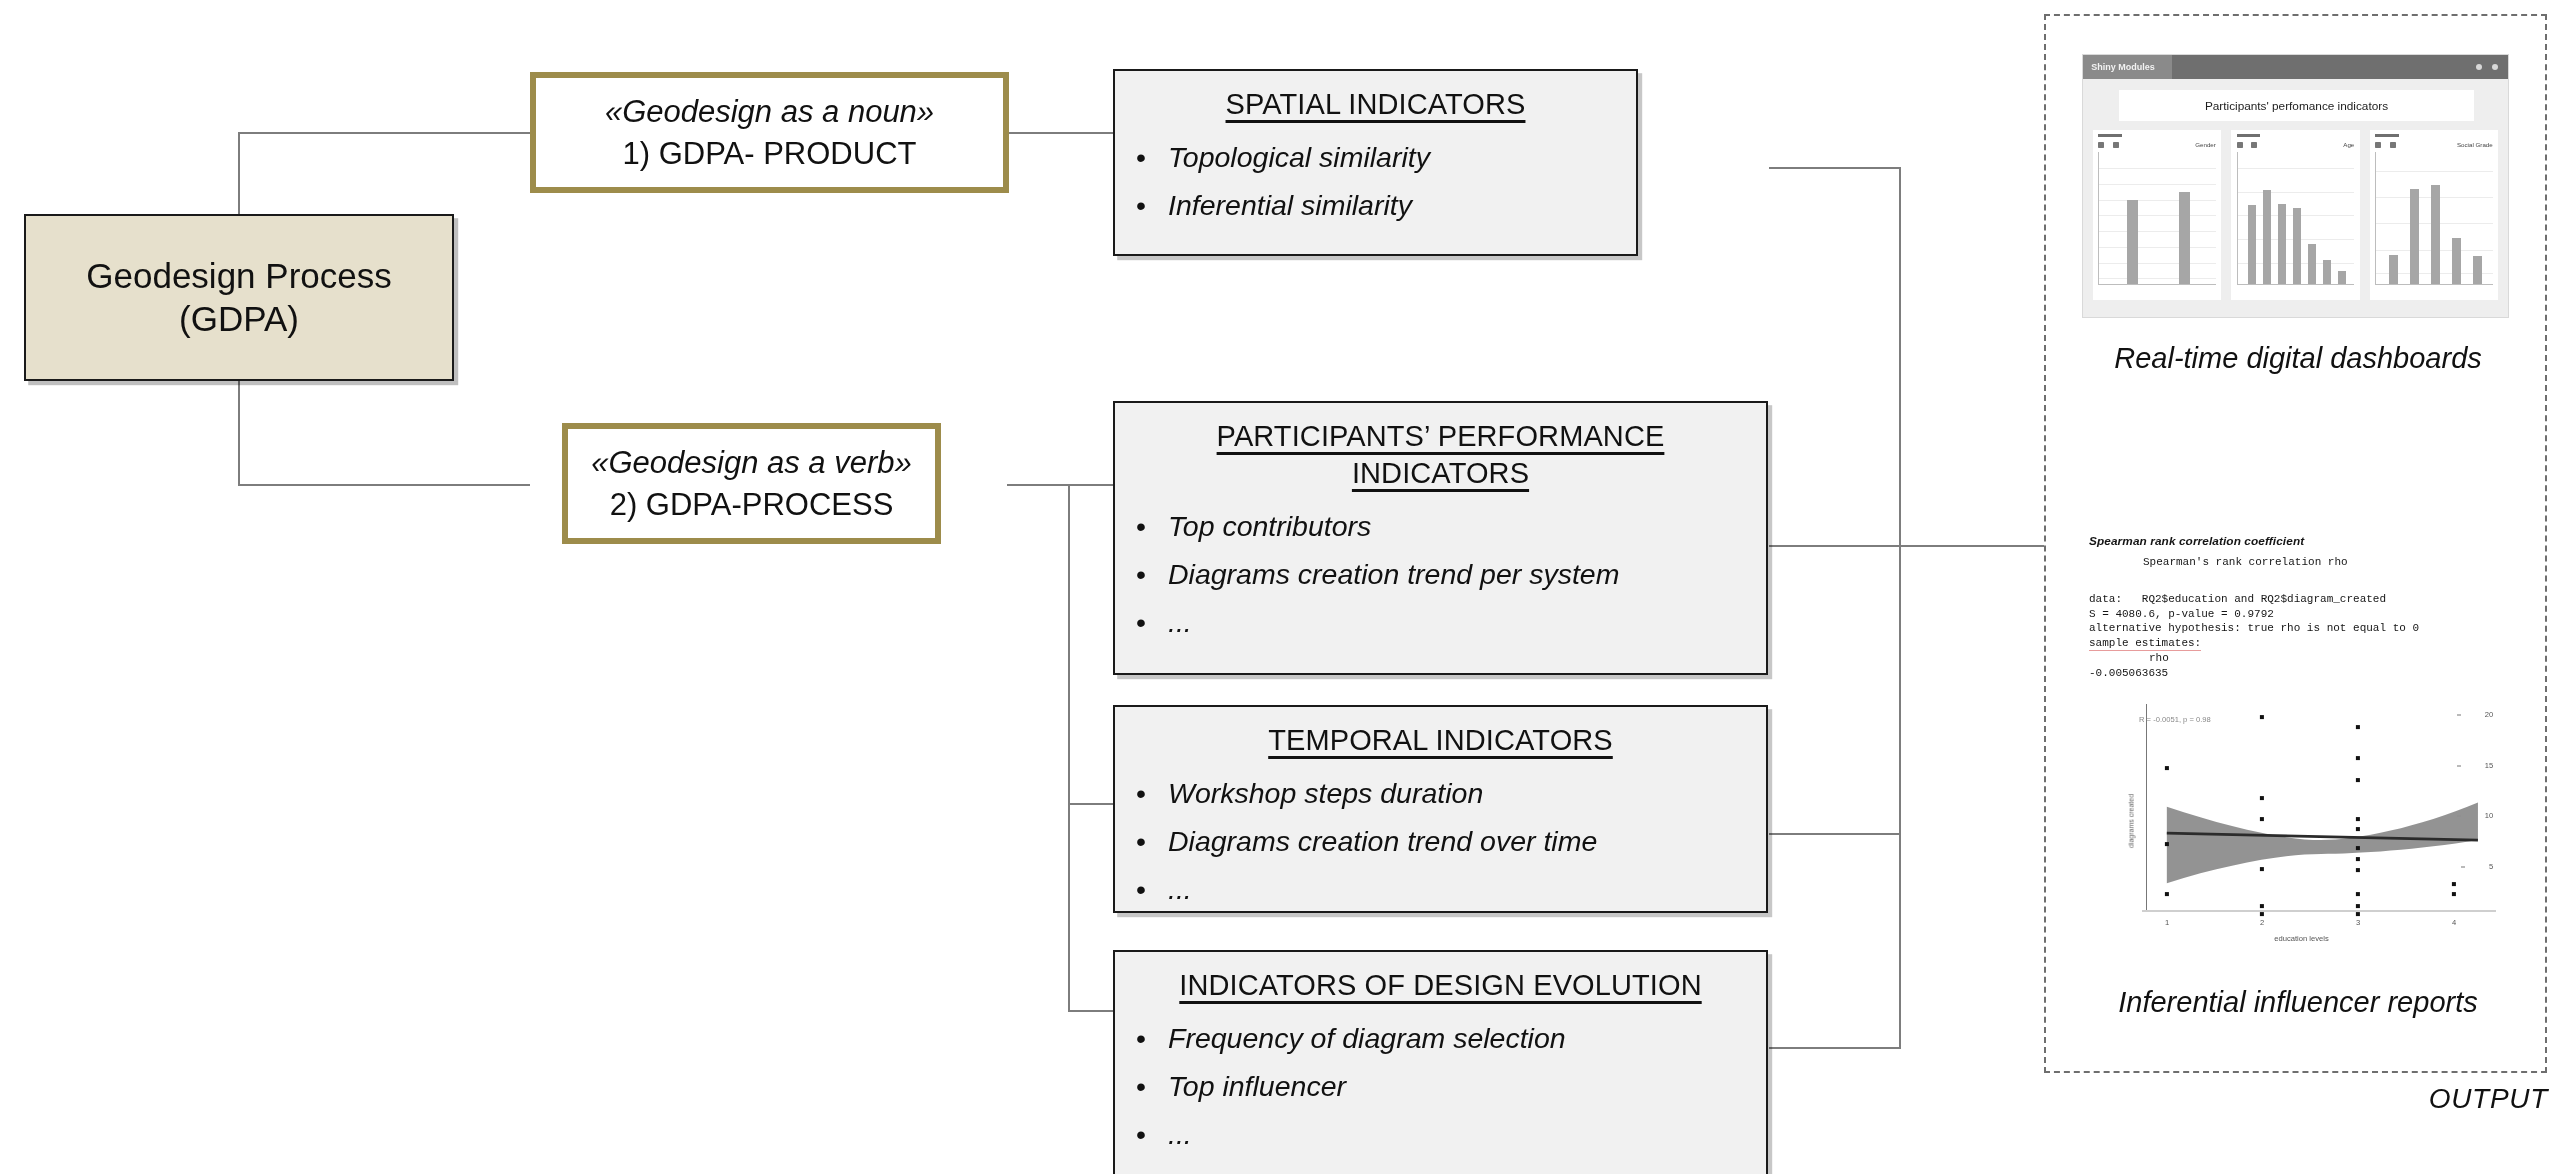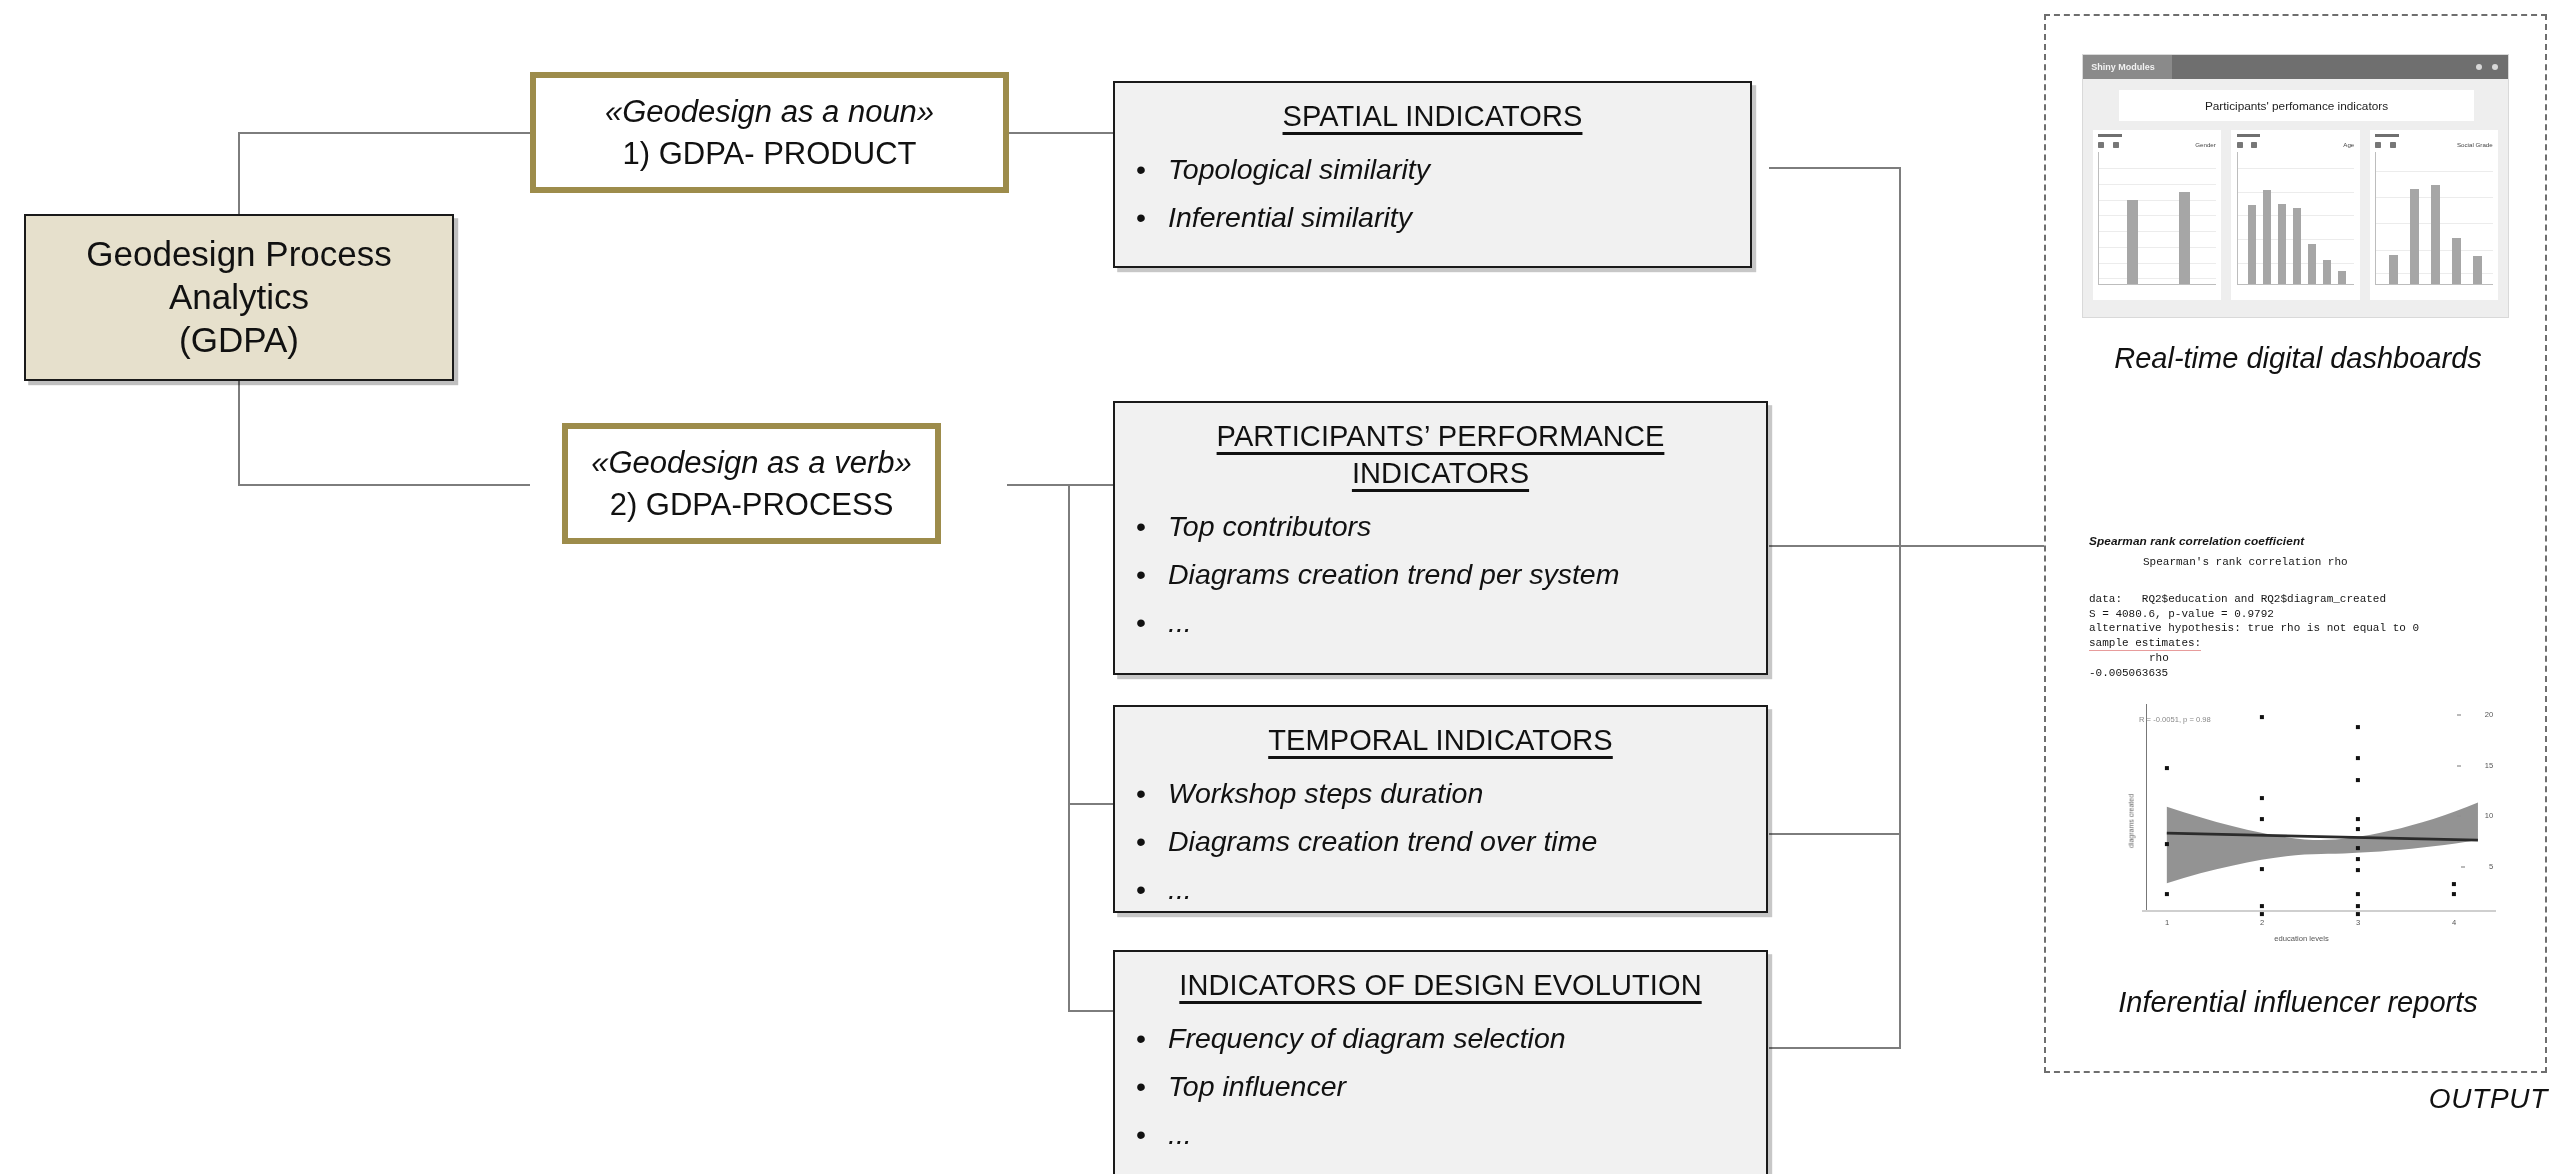--- a/index.html
+++ b/index.html
@@ -144,36 +144,35 @@
   <div class="ln lnh abs" style="left:1769px;top:167px;width:132px;"></div>
   <div class="ln lnv abs" style="left:1899px;top:167px;height:882px;"></div>
   <div class="ln lnh abs" style="left:1769px;top:545px;width:132px;"></div>
   <div class="ln lnh abs" style="left:1769px;top:833px;width:132px;"></div>
   <div class="ln lnh abs" style="left:1769px;top:1047px;width:132px;"></div>
   <div class="ln lnh abs" style="left:1899px;top:545px;width:149px;"></div>
 
   <div id="root-box" class="abs">
     <div class="txt">
       <div>Geodesign Process</div>
-      <div>Analytics</div>
       <div>(GDPA)</div>
     </div>
   </div>
 
   <div class="gold-box abs" style="left:530px;top:72px;width:479px;height:121px;">
     <div class="l1">«Geodesign as a noun»</div>
     <div class="l2">1) GDPA- PRODUCT</div>
   </div>
 
   <div class="gold-box abs" style="left:530px;top:423px;width:379px;height:121px;margin-left:32px;">
     <div class="l1">«Geodesign as a verb»</div>
     <div class="l2">2) GDPA-PROCESS</div>
   </div>
 
-  <div class="ind-box abs" style="left:1113px;top:69px;width:639px;height:187px;margin-top:12px;">
+  <div class="ind-box abs" style="left:1113px;top:69px;width:525px;height:187px;">
     <div class="ind-title">SPATIAL INDICATORS</div>
     <ul class="ind-list">
       <li>
           <span class="bul">•</span>
           <span>Topological similarity</span>
         </li>
       <li>
           <span class="bul">•</span>
           <span>Inferential similarity</span>
         </li>

